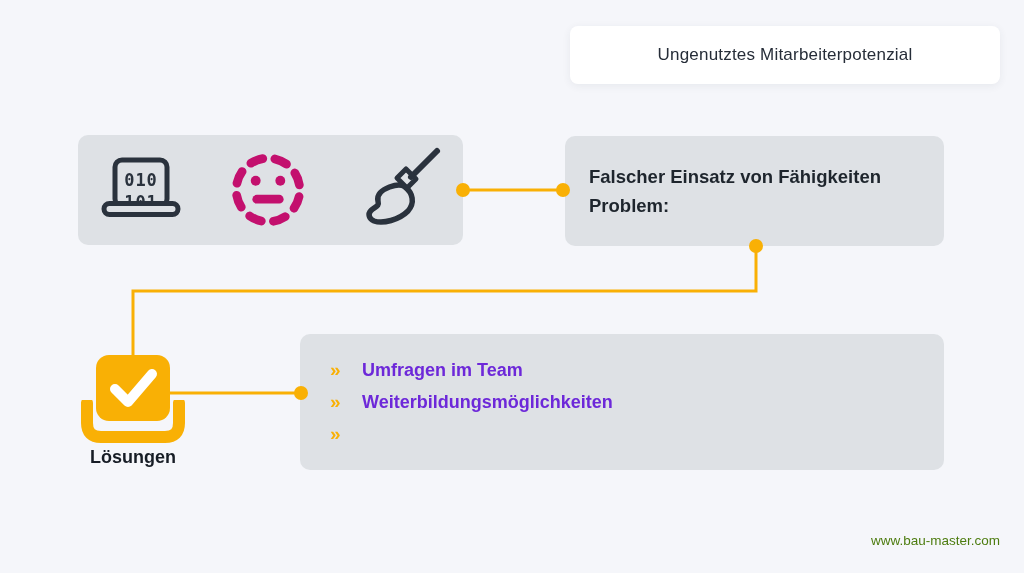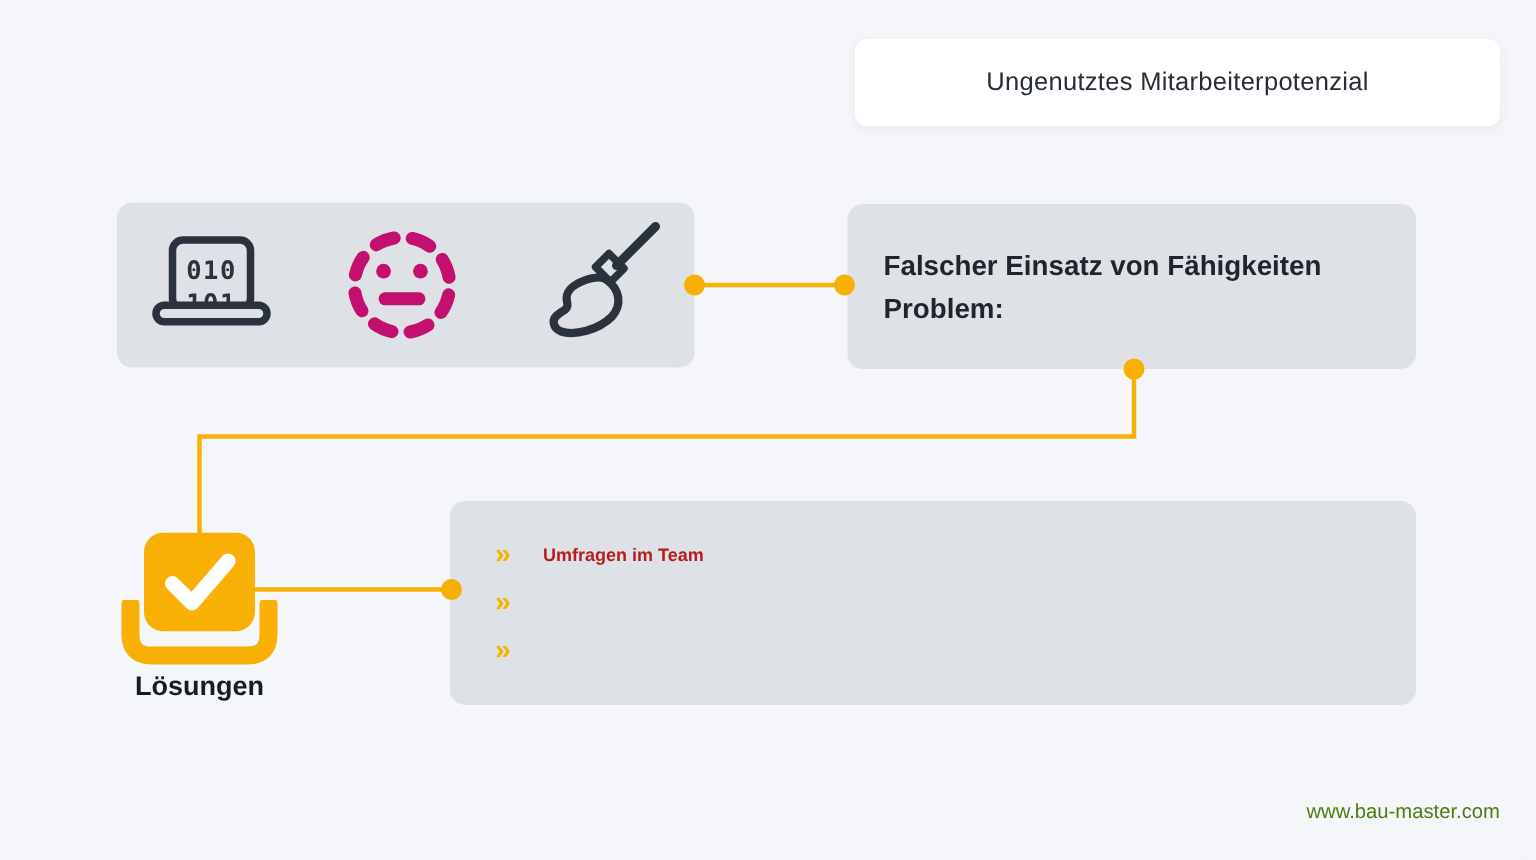--- a/index.html
+++ b/index.html
@@ -42,21 +42,21 @@
     left:300px;top:334px;width:644px;height:136px;
     display:flex;flex-direction:column;justify-content:center;
   }
   .solution-row{
     display:flex;align-items:center;height:32px;padding-left:30px;
   }
   .bullet{
     color:#F9B005;font-weight:700;font-size:19px;width:32px;flex:0 0 32px;
   }
   .solution-text{
-    font-size:12px;font-weight:600;color:#b91c1c;
+    font-size:18px;font-weight:600;color:#6d28d9;
   }
   .connectors{
     position:absolute;left:0;top:0;width:1024px;height:573px;
     pointer-events:none;
   }
   .check-square{position:absolute;left:96px;top:355px;}
   .tray{position:absolute;left:80px;top:400px;}
   .solution-label{
     position:absolute;left:53px;top:447px;width:160px;text-align:center;
     font-size:18px;font-weight:600;color:#171D26;
@@ -109,20 +109,21 @@
     <span class="line">Problem:</span>
   </div>
 
   <div class="gray-box solutions-box">
     <div class="solution-row">
       <span class="bullet">»</span>
       <span class="solution-text">Umfragen im Team</span>
     </div>
     <div class="solution-row">
       <span class="bullet">»</span>
+      <span class="solution-text">Weiterbildungsmöglichkeiten</span>
     </div>
     <div class="solution-row">
       <span class="bullet">»</span>
     </div>
   </div>
 
   <svg class="connectors" viewBox="0 0 1024 573">
 
     <line x1="463" y1="190" x2="563" y2="190" stroke="#F9B005" stroke-width="3"></line>
     <circle cx="463" cy="190" r="7" fill="#F9B005"></circle>

